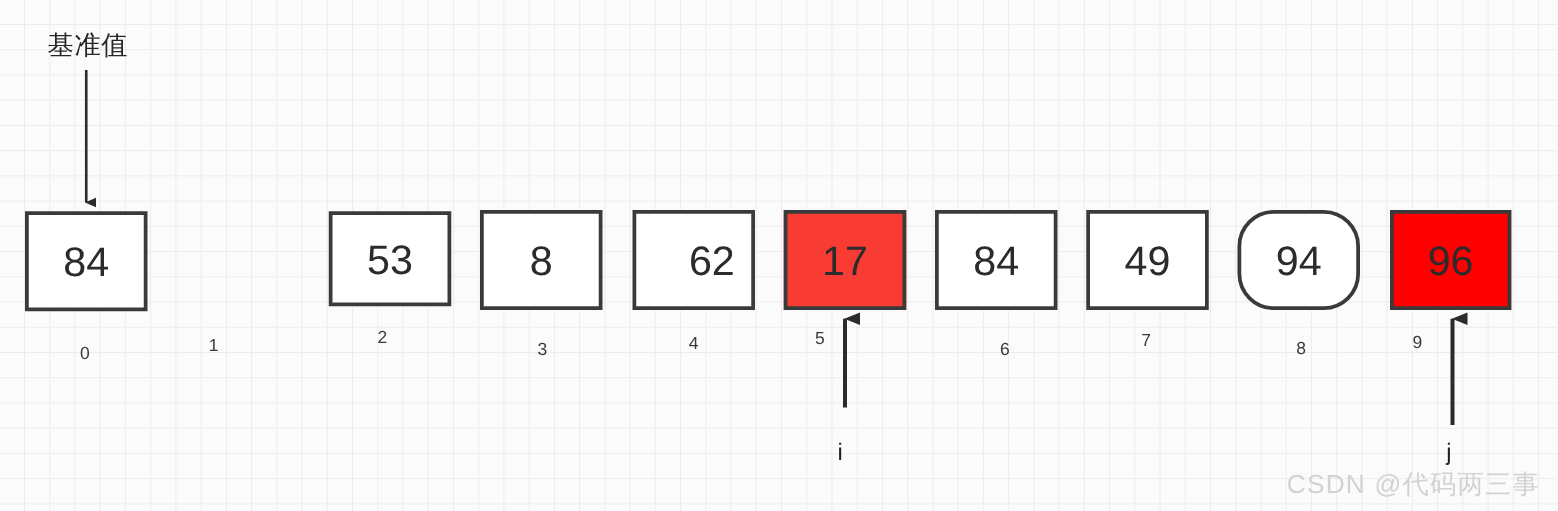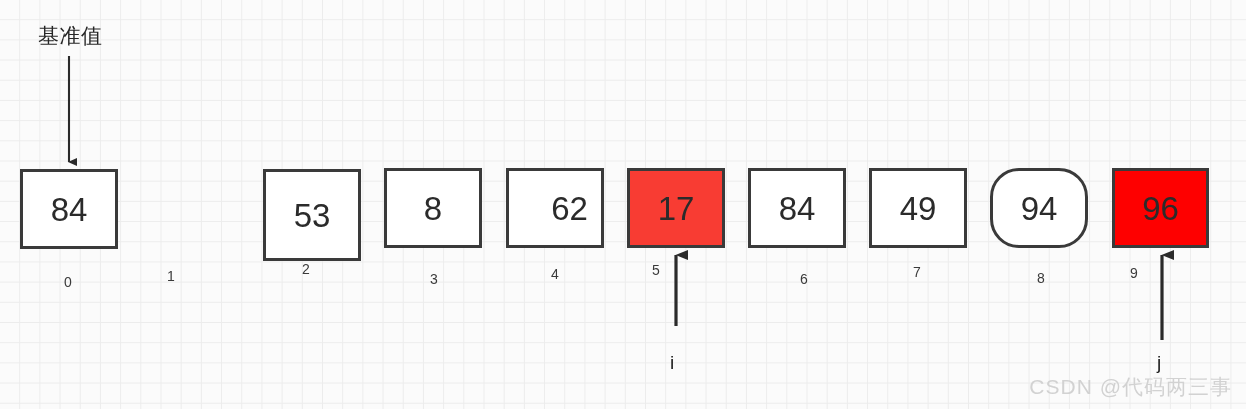--- a/index.html
+++ b/index.html
@@ -102,21 +102,21 @@
     <line x1="69" y1="56" x2="69" y2="162" stroke="#2b2b2b" stroke-width="2.1" marker-end="url(#arrowhead-down)"></line>
 
     <line x1="676" y1="326" x2="676" y2="255" stroke="#2b2b2b" stroke-width="3.2" marker-end="url(#arrowhead-up)"></line>
 
     <line x1="1162" y1="340" x2="1162" y2="255" stroke="#2b2b2b" stroke-width="3.2" marker-end="url(#arrowhead-up)"></line>
   </svg>
 
   <div class="array-box" style="left:20px;  top:169px; width:98px; height:80px;">
     <span>84</span>
   </div>
-  <div class="array-box" style="left:263px; top:169px; width:98px; height:92px;">
+  <div class="array-box" style="left:263px; top:169px; width:98px; height:76px;">
     <span>53</span>
   </div>
   <div class="array-box" style="left:384px; top:168px; width:98px; height:80px;">
     <span>8</span>
   </div>
   <div class="array-box" style="left:506px; top:168px; width:98px; height:80px;padding-left:29px;">
     <span>62</span>
   </div>
   <div class="array-box highlight-soft" style="left:627px; top:168px; width:98px; height:80px;">
     <span>17</span>

